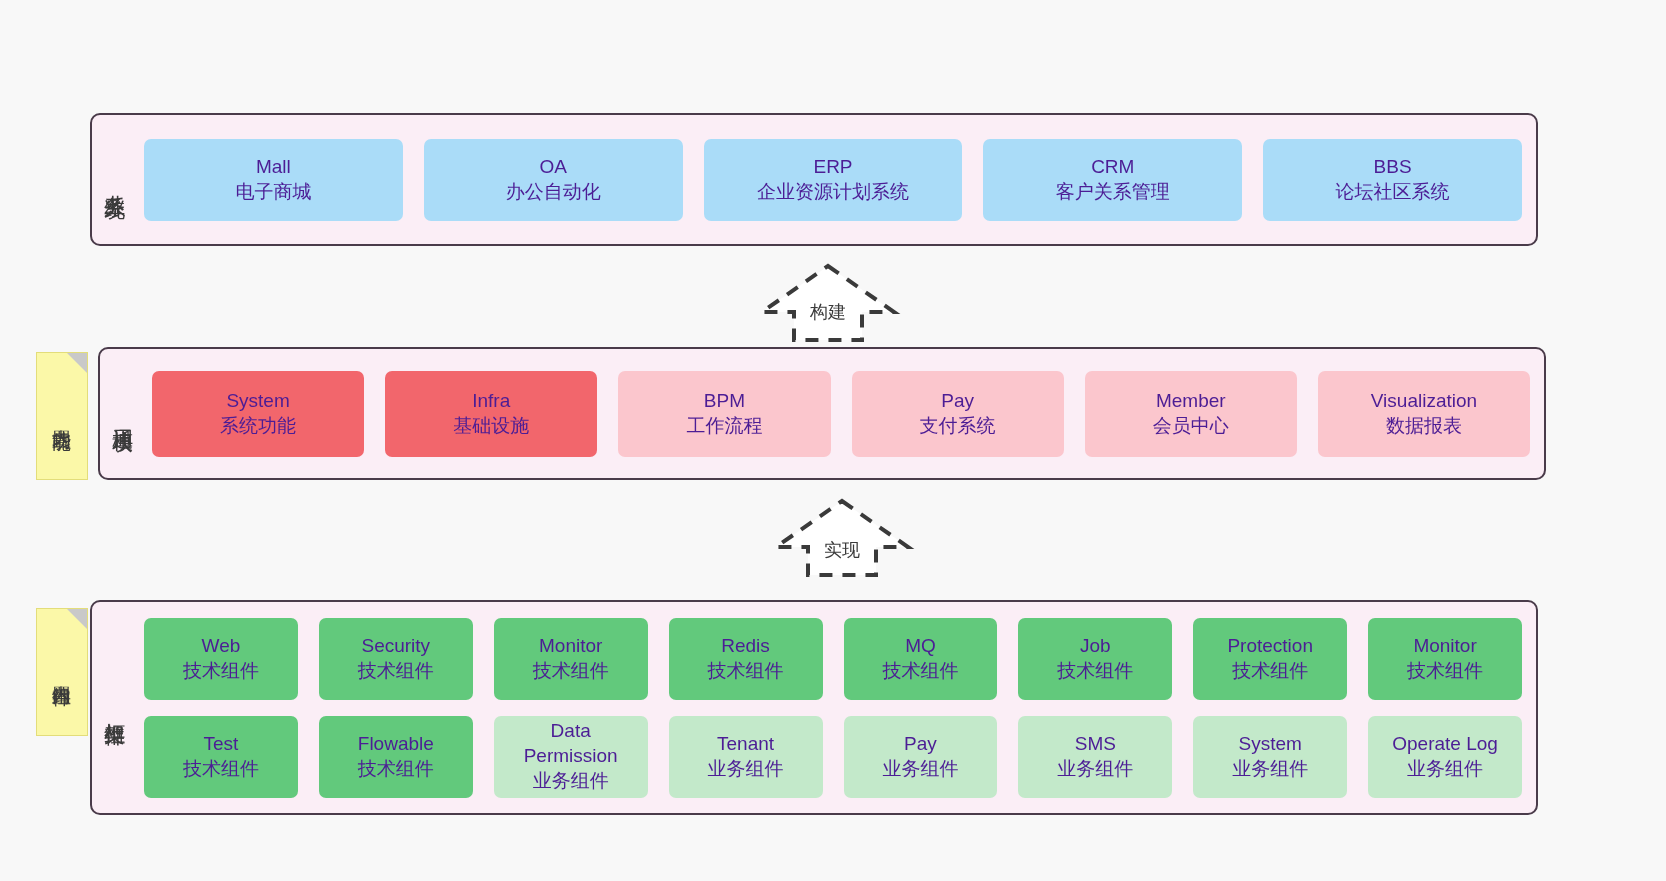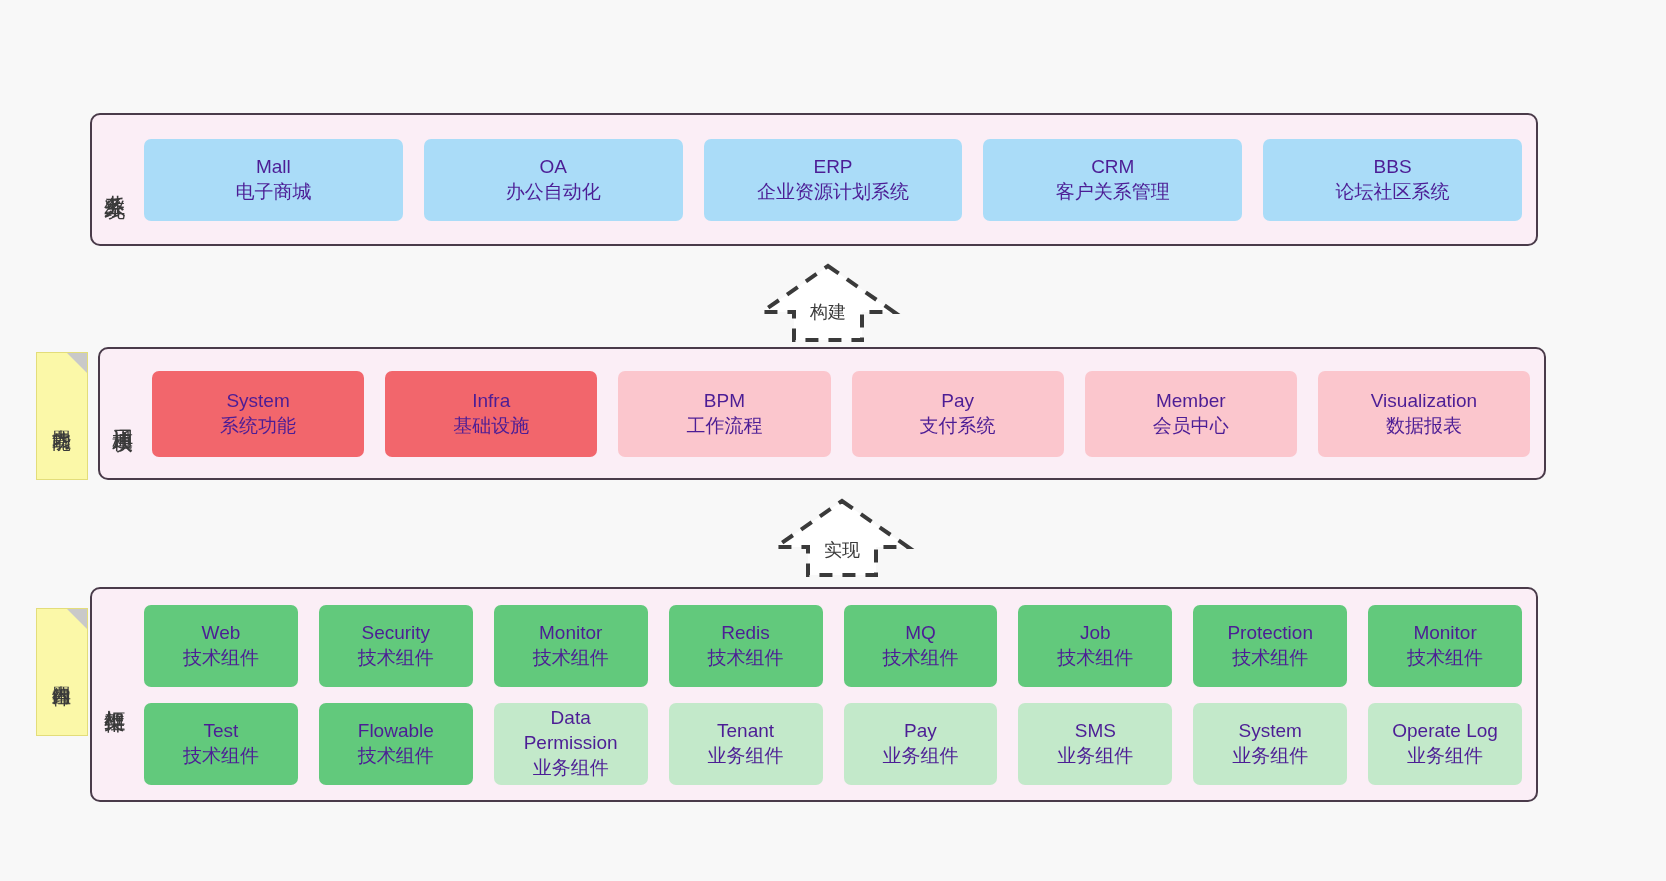--- a/index.html
+++ b/index.html
@@ -216,21 +216,21 @@
       <path d="M 70 4 L 136 50 L 104 50 L 104 78 L 36 78 L 36 50 L 4 50 Z" fill="#ffffff" stroke="#3a3a3a" stroke-width="4" stroke-dasharray="13 10" stroke-linejoin="miter"></path>
     </svg>
     <div class="conn-label" style="top:25px;margin-top:16px;">实现</div>
   </div>
 
   <div class="note" style="left:36px; top:608px; width:52px; height:128px;">
     <span class="fold"></span>
     <span>内置组件</span>
   </div>
 
-  <div class="layer" id="layer-framework" style="left:90px; top:587px; width:1448px; height:215px;">
+  <div class="layer" id="layer-framework" style="left:90px; top:600px; width:1448px; height:215px;">
     <div class="layer-title">框架组件</div>
     <div class="layer-body">
 
       <div class="row">
         <div class="cell c-green-strong">
           <span class="en">Web</span>
           <span class="cn">技术组件</span>
         </div>
         <div class="cell c-green-strong">
           <span class="en">Security</span>

